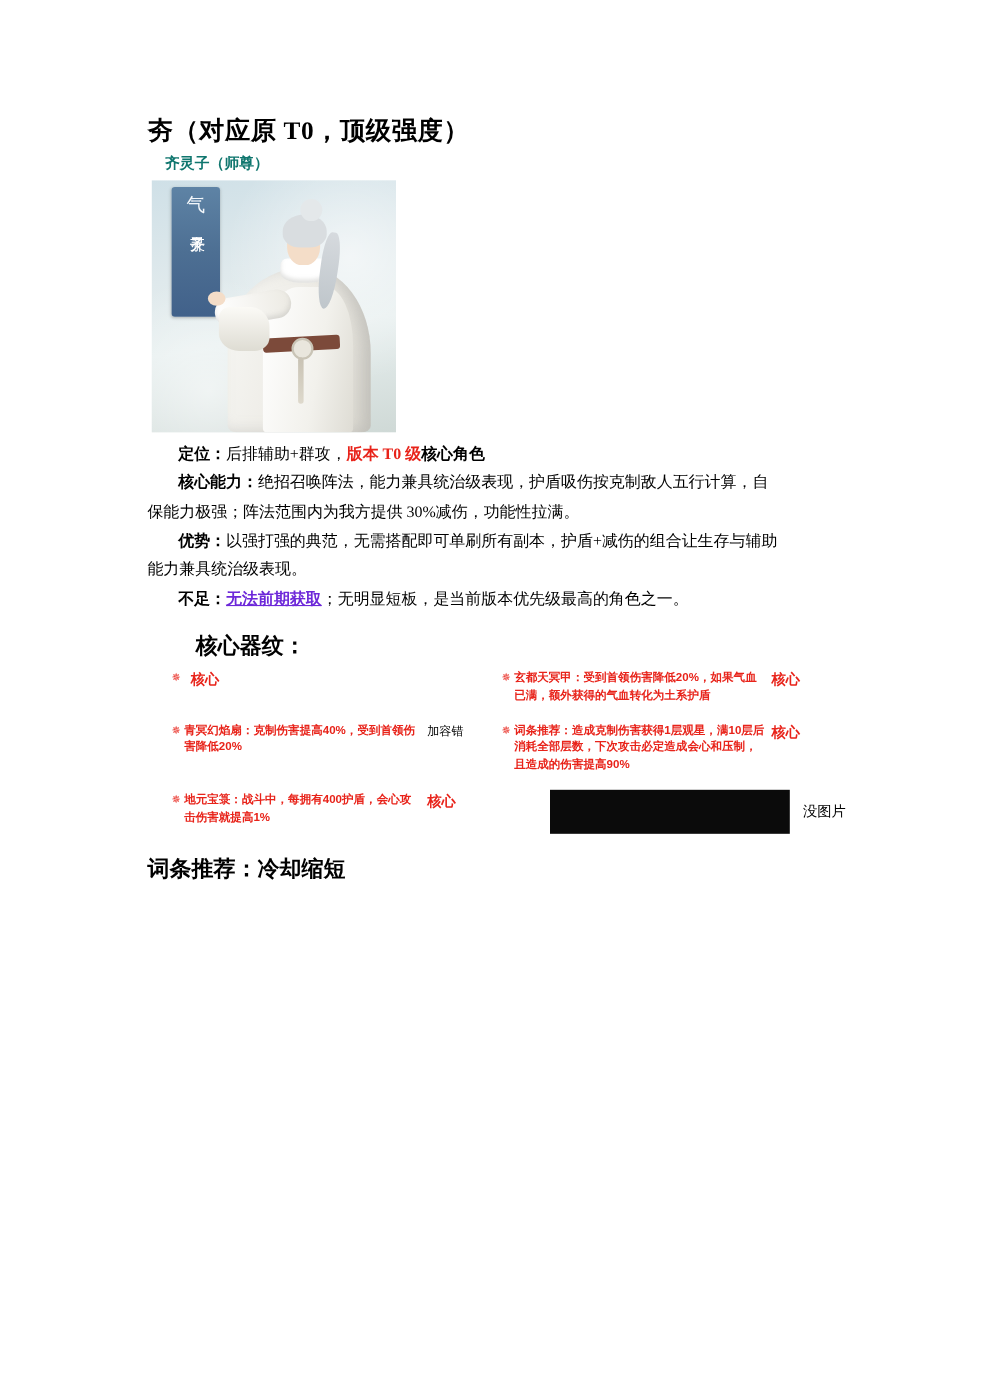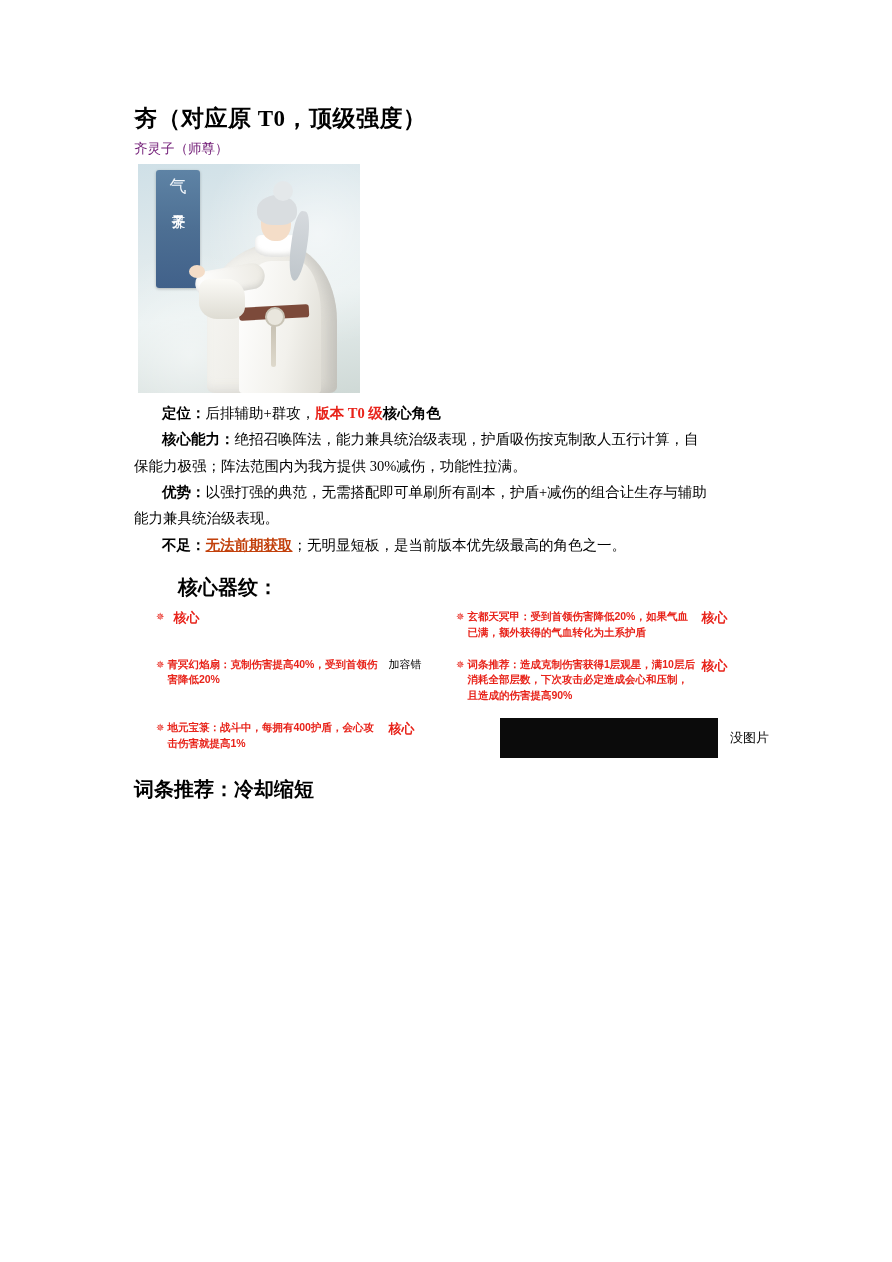--- a/index.html
+++ b/index.html
@@ -32,24 +32,24 @@
   .h1 {
     font-size: 23px;
     font-weight: bold;
     letter-spacing: 0.5px;
     line-height: 1.3;
     margin: 0 0 6px 0;
     font-family: "Liberation Serif", serif;
   }
 
   .char-name {
-    color: #701a75;
+    color: #0f766e;
     font-size: 13.5px;
-    font-weight: normal;
-    margin: 4px 0 6px 0;
+    font-weight: bold;
+    margin: 4px 0 6px 16px;
     font-family: "Liberation Sans", sans-serif;
   }
 
   
   .portrait {
     position: relative;
     width: 222px;
     height: 229px;
     margin: 0 0 8px 4px;
     background: linear-gradient(170deg, #cfe0e7 0%, #dfe9ec 35%, #e7efef 60%, #cfd9d6 100%);
@@ -211,21 +211,21 @@
     line-height: 1.75;
     font-family: "Liberation Serif", serif;
   }
   .body-block p {
     margin: 0 0 1px 0;
     text-indent: 0;
   }
   .p-indent { padding-left: 28px; }
   .lbl { font-weight: bold; }
   .red-b { color: #e8231a; font-weight: bold; }
-  .u-red { color: #c2410c; font-weight: bold; text-decoration: underline; margin-top: 20px; }
+  .u-red { color: #6d28d9; font-weight: bold; text-decoration: underline; margin-top: 20px; }
 
   
   .h2 {
     font-size: 20px;
     font-weight: bold;
     margin: 16px 0 8px 44px;
     font-family: "Liberation Serif", serif;
   }
 
   

